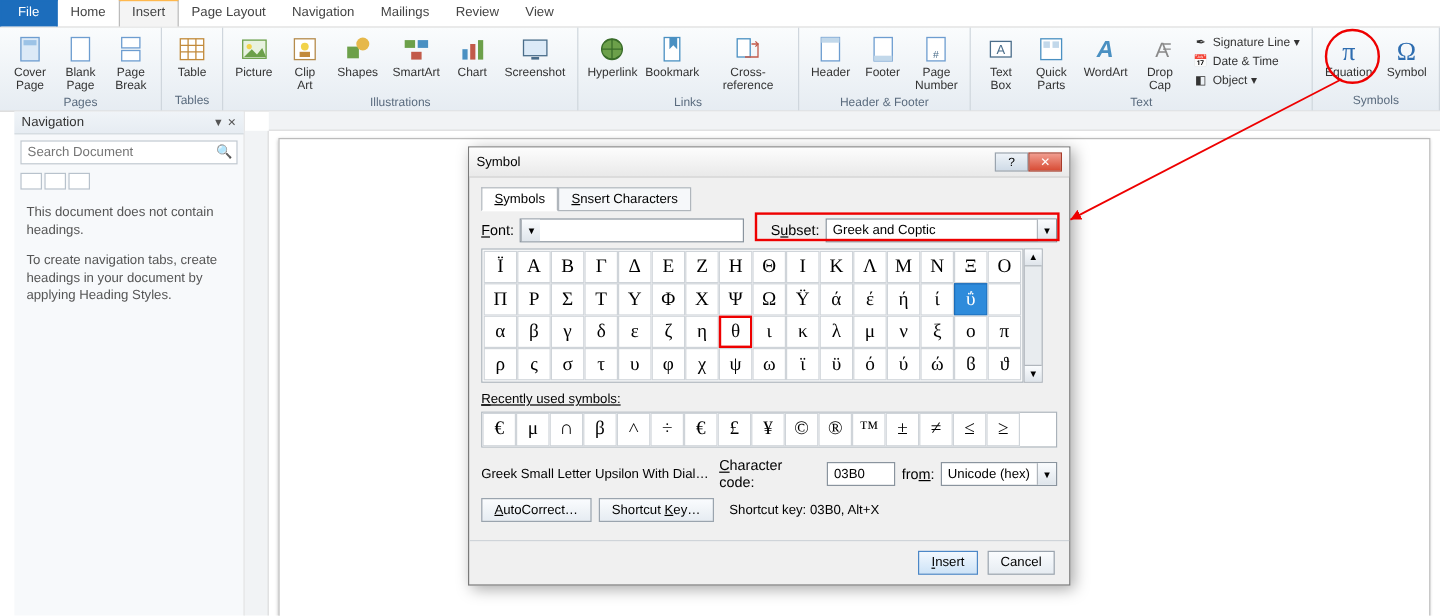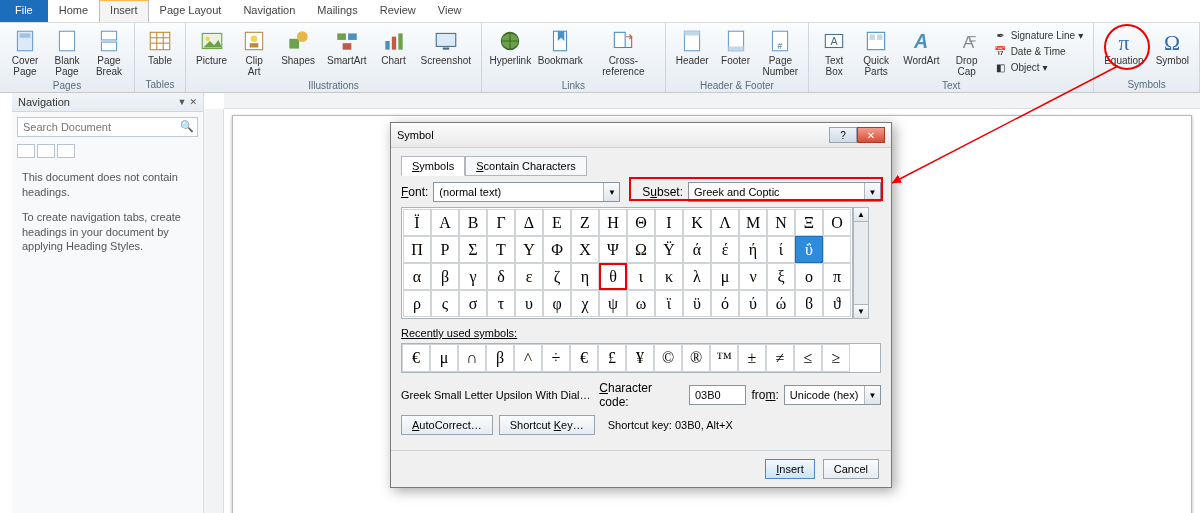--- a/index.html
+++ b/index.html
@@ -380,26 +380,25 @@
   <div class="titlebar">
     <span>Symbol</span>
     <div class="winbtns">
       <div class="wbtn help">?</div>
       <div class="wbtn close">✕</div>
     </div>
   </div>
   <div class="dlg-body">
     <div class="dlg-tabs">
       <div class="dlg-tab active"><span class="u">S</span><span>ymbols</span></div>
-      <div class="dlg-tab"><span class="u">S</span><span>contain Characters</span></div>
+      <div class="dlg-tab"><span class="u">S</span><span>nsert Characters</span></div>
     </div>
     <div class="row">
       <label><span class="u">F</span>ont:</label>
       <div class="combo" style="width:190px">
-          <span>(normal text)</span>
           <div class="dd">▼</div>
         </div>
       <div style="width:12px"></div>
       <label>S<span class="u">u</span>bset:</label>
       <div class="combo" style="width:196px">
           <span>Greek and Coptic</span>
           <div class="dd">▼</div>
         </div>
     </div>
     <div class="gridwrap">

